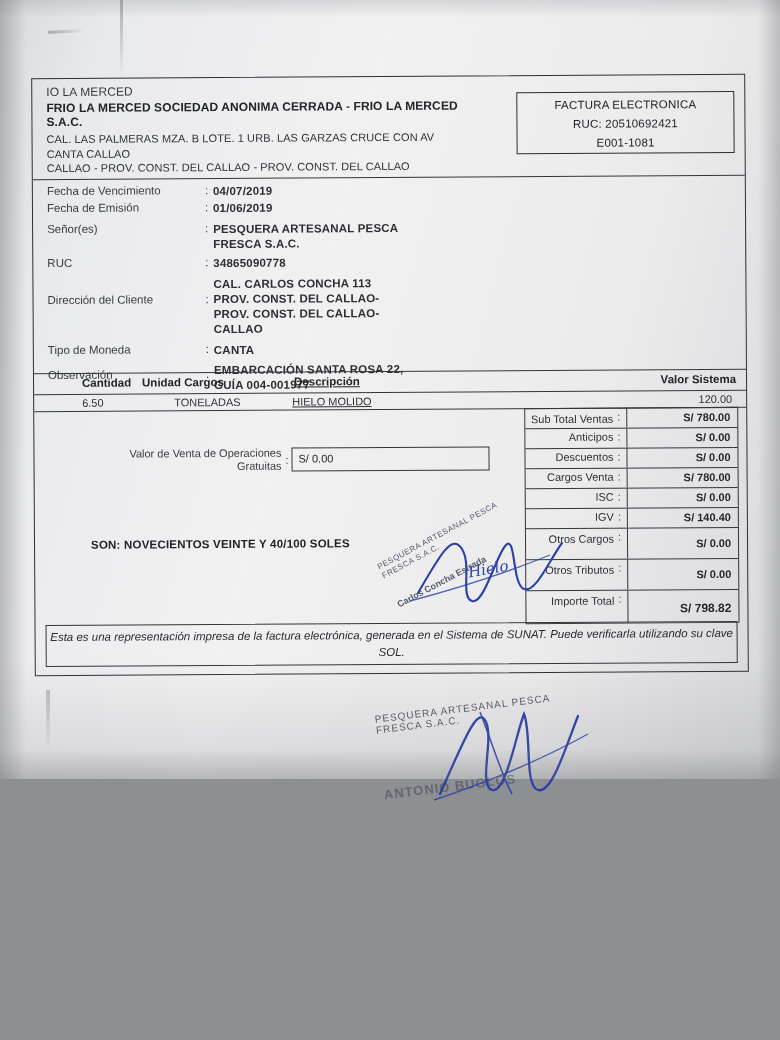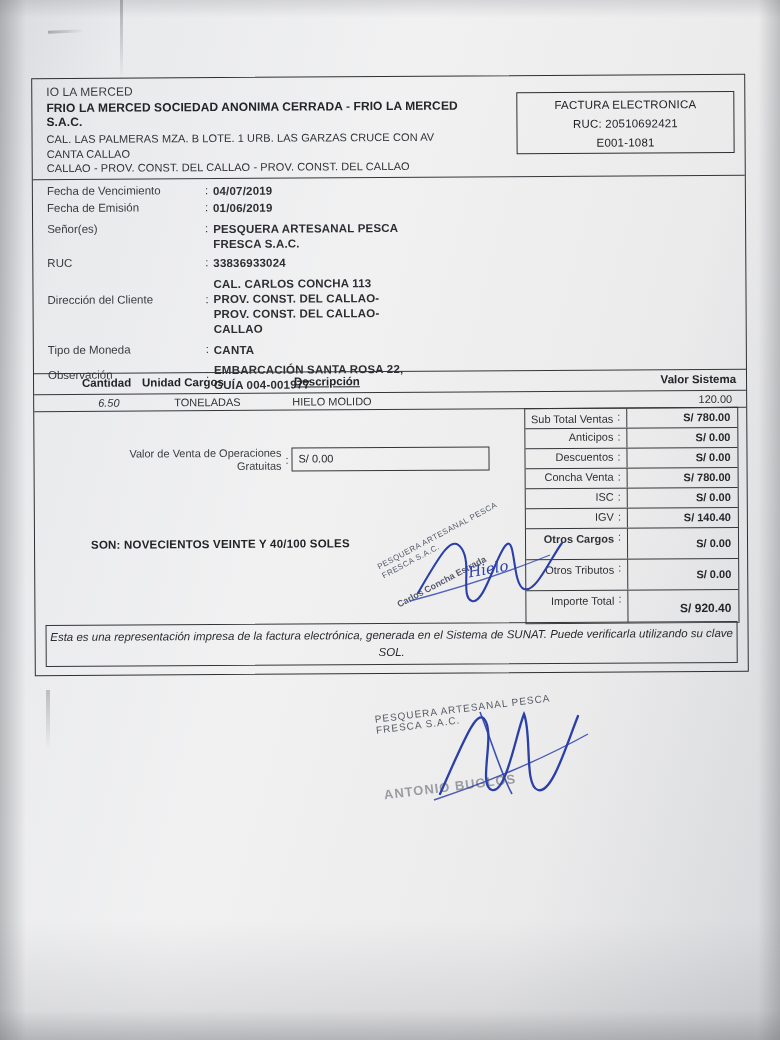--- a/index.html
+++ b/index.html
@@ -11,21 +11,21 @@
     width: 780px;
     height: 1040px;
     overflow: hidden;
     font-family: "Liberation Sans", sans-serif;
   }
 
   
   #paper {
     position: absolute;
     left: 0; top: 0;
-    width: 780px; height: 1040px;
+    width: 780px; height: 779px;
     background:
       linear-gradient(105deg, #d9dade 0%, #e9eaec 12%, #f1f1f2 40%, #ebebec 72%, #d6d7da 100%);
   }
   #paper:before {
     
     content: "";
     position: absolute;
     left: 0; top: 0; right: 0; bottom: 0;
     background:
       linear-gradient(to right, rgba(90,92,96,.35) 0px, rgba(255,255,255,0) 26px),
@@ -159,23 +159,23 @@
   #items-head .c4 { position: absolute; right: 10px; }
 
   #items-row {
     position: absolute;
     left: 0; right: 0;
     top: 318px;
     height: 16px;
     font-size: 11px;
     color: #2f3135;
   }
-  #items-row .c1 { position: absolute; left: 64px; font-style: italic; }
+  #items-row .c1 { position: absolute; left: 48px; }
   #items-row .c2 { position: absolute; left: 140px; }
-  #items-row .c3 { position: absolute; left: 258px; }
+  #items-row .c3 { position: absolute; left: 258px; text-decoration: underline; }
   #items-row .c4 { position: absolute; right: 14px; }
 
   
   #gratuitas {
     position: absolute;
     left: 55px;
     top: 362px;
     width: 400px;
     font-size: 11px;
   }
@@ -338,21 +338,21 @@
       </div>
       <div class="frow" style="margin-top:6px;">
         <div class="flabel">Señor(es)</div>
         <div class="fcolon">:</div>
         <div class="fvalue" style="white-space:pre-line;">PESQUERA ARTESANAL PESCA
 FRESCA S.A.C.</div>
       </div>
       <div class="frow" style="margin-top:4px;">
         <div class="flabel">RUC</div>
         <div class="fcolon">:</div>
-        <div class="fvalue">33836933024</div>
+        <div class="fvalue">34865090778</div>
       </div>
       <div class="frow" style="margin-top:6px;">
         <div class="flabel" style="padding-top:16px;">Dirección del Cliente</div>
         <div class="fcolon" style="padding-top:16px;">:</div>
         <div class="fvalue" style="white-space:pre-line;">CAL. CARLOS CONCHA 113
 PROV. CONST. DEL CALLAO-
 PROV. CONST. DEL CALLAO-
 CALLAO</div>
       </div>
       <div class="frow" style="margin-top:6px;">
@@ -402,48 +402,48 @@
         <div class="tlabel">Anticipos</div>
         <div class="tcolon">:</div>
         <div class="tvalue">S/ 0.00</div>
       </div>
       <div class="trow">
         <div class="tlabel">Descuentos</div>
         <div class="tcolon">:</div>
         <div class="tvalue">S/ 0.00</div>
       </div>
       <div class="trow">
-        <div class="tlabel">Concha Venta</div>
+        <div class="tlabel">Cargos Venta</div>
         <div class="tcolon">:</div>
         <div class="tvalue">S/ 780.00</div>
       </div>
       <div class="trow">
         <div class="tlabel">ISC</div>
         <div class="tcolon">:</div>
         <div class="tvalue">S/ 0.00</div>
       </div>
       <div class="trow">
         <div class="tlabel">IGV</div>
         <div class="tcolon">:</div>
         <div class="tvalue">S/ 140.40</div>
       </div>
       <div class="trow t2" style="min-height:30px;">
-        <div class="tlabel" style="white-space:pre-line;font-weight:bold;">Otros Cargos</div>
+        <div class="tlabel" style="white-space:pre-line;">Otros Cargos</div>
         <div class="tcolon" style="height:30px;">:</div>
         <div class="tvalue" style="padding-top:9px;">S/ 0.00</div>
       </div>
       <div class="trow t2" style="min-height:30px;">
         <div class="tlabel" style="white-space:pre-line;">Otros Tributos</div>
         <div class="tcolon" style="height:30px;">:</div>
         <div class="tvalue" style="padding-top:9px;">S/ 0.00</div>
       </div>
       <div class="trow t2" style="min-height:32px;">
         <div class="tlabel" style="white-space:pre-line;">Importe Total</div>
         <div class="tcolon" style="height:32px;">:</div>
-        <div class="tvalue" style="padding-top:11px;font-size:12px;">S/ 920.40</div>
+        <div class="tvalue" style="padding-top:11px;font-size:12px;">S/ 798.82</div>
       </div>
     </div>
 
     <div id="foot">Esta es una representación impresa de la factura electrónica, generada en el Sistema de SUNAT. Puede verificarla utilizando su clave SOL.</div>
   </div>
 
   <div class="ink" id="stamp1">
     <div class="l1">PESQUERA ARTESANAL PESCA FRESCA S.A.C.</div>
     <div class="l2" style="margin-top:22px;">Carlos Concha Estrada</div>
   </div>

